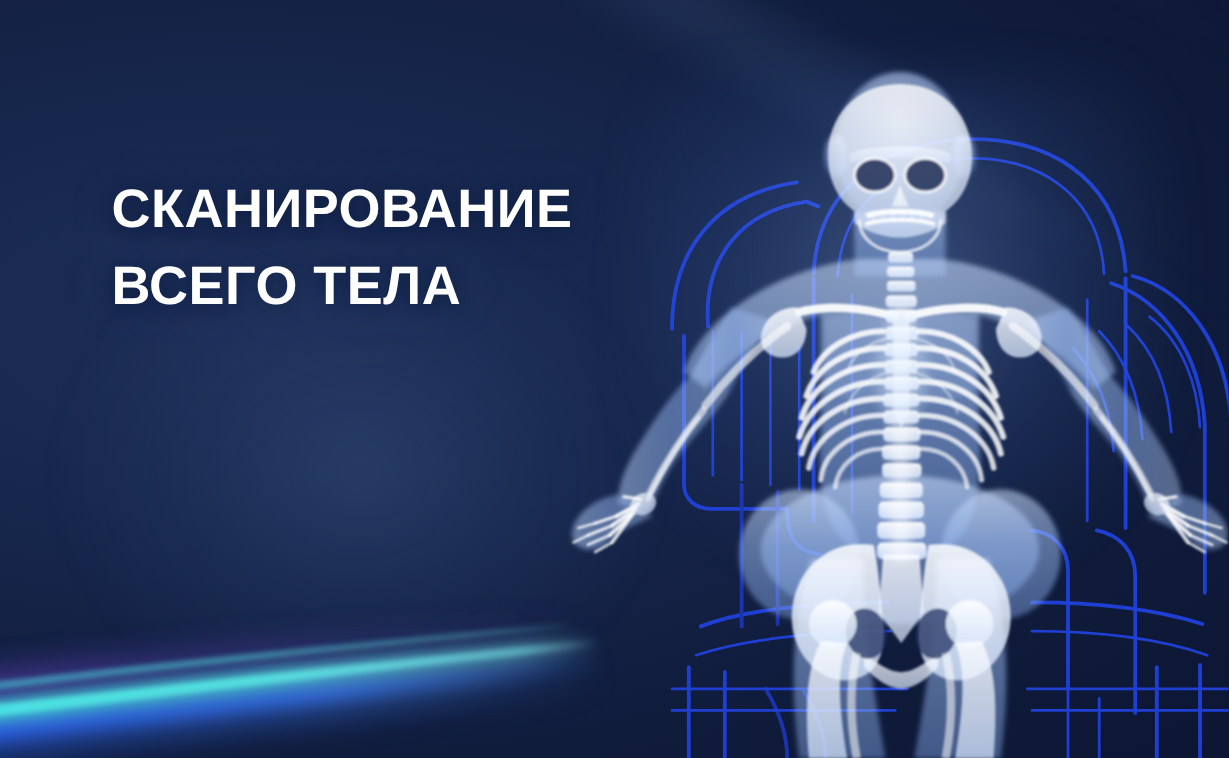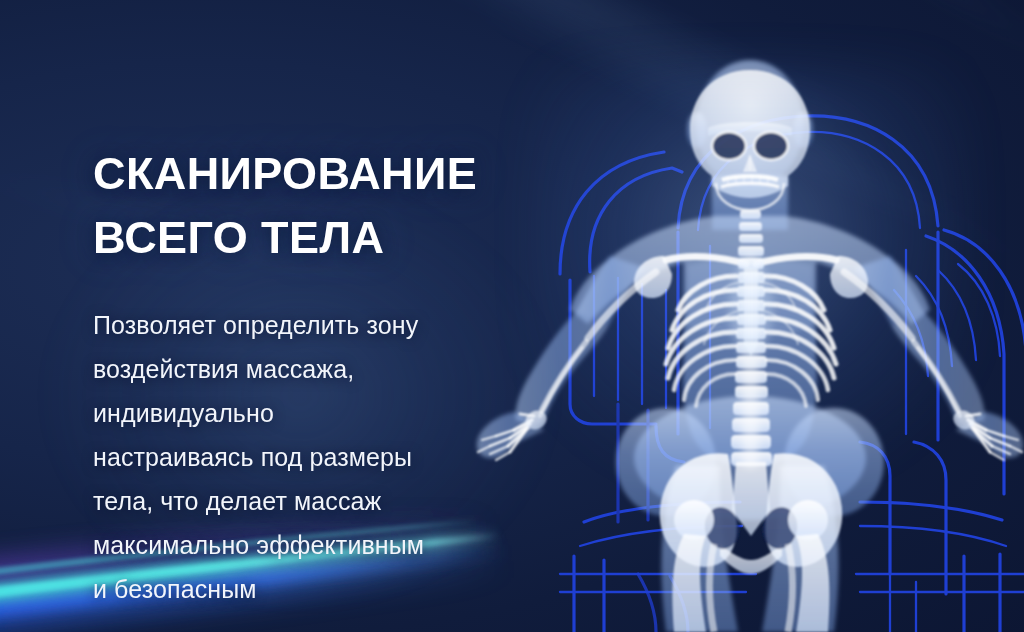--- a/index.html
+++ b/index.html
@@ -485,22 +485,15 @@
 
       <path d="M-20 104 C140 82 400 54 640 32 L640 37 C400 59 140 89 -20 112 Z" fill="url(#cy)" filter="url(#gb1)" opacity=".55"></path>
 
       <path d="M-20 152 C190 130 450 100 676 76 L676 88 C450 112 190 146 -20 170 Z" fill="url(#bl)" filter="url(#gb3)" opacity=".5"></path>
     </svg>
   </div>
 
   <div class="copy">
     <h1 class="headline">СКАНИРОВАНИЕ
 ВСЕГО ТЕЛА</h1>
-    <p class="lede">Позволяет определить зону
-воздействия массажа,
-индивидуально
-настраиваясь под размеры
-тела, что делает массаж
-максимально эффективным
-и безопасным</p>
   </div>
 
 </div>
 
 </body></html>

